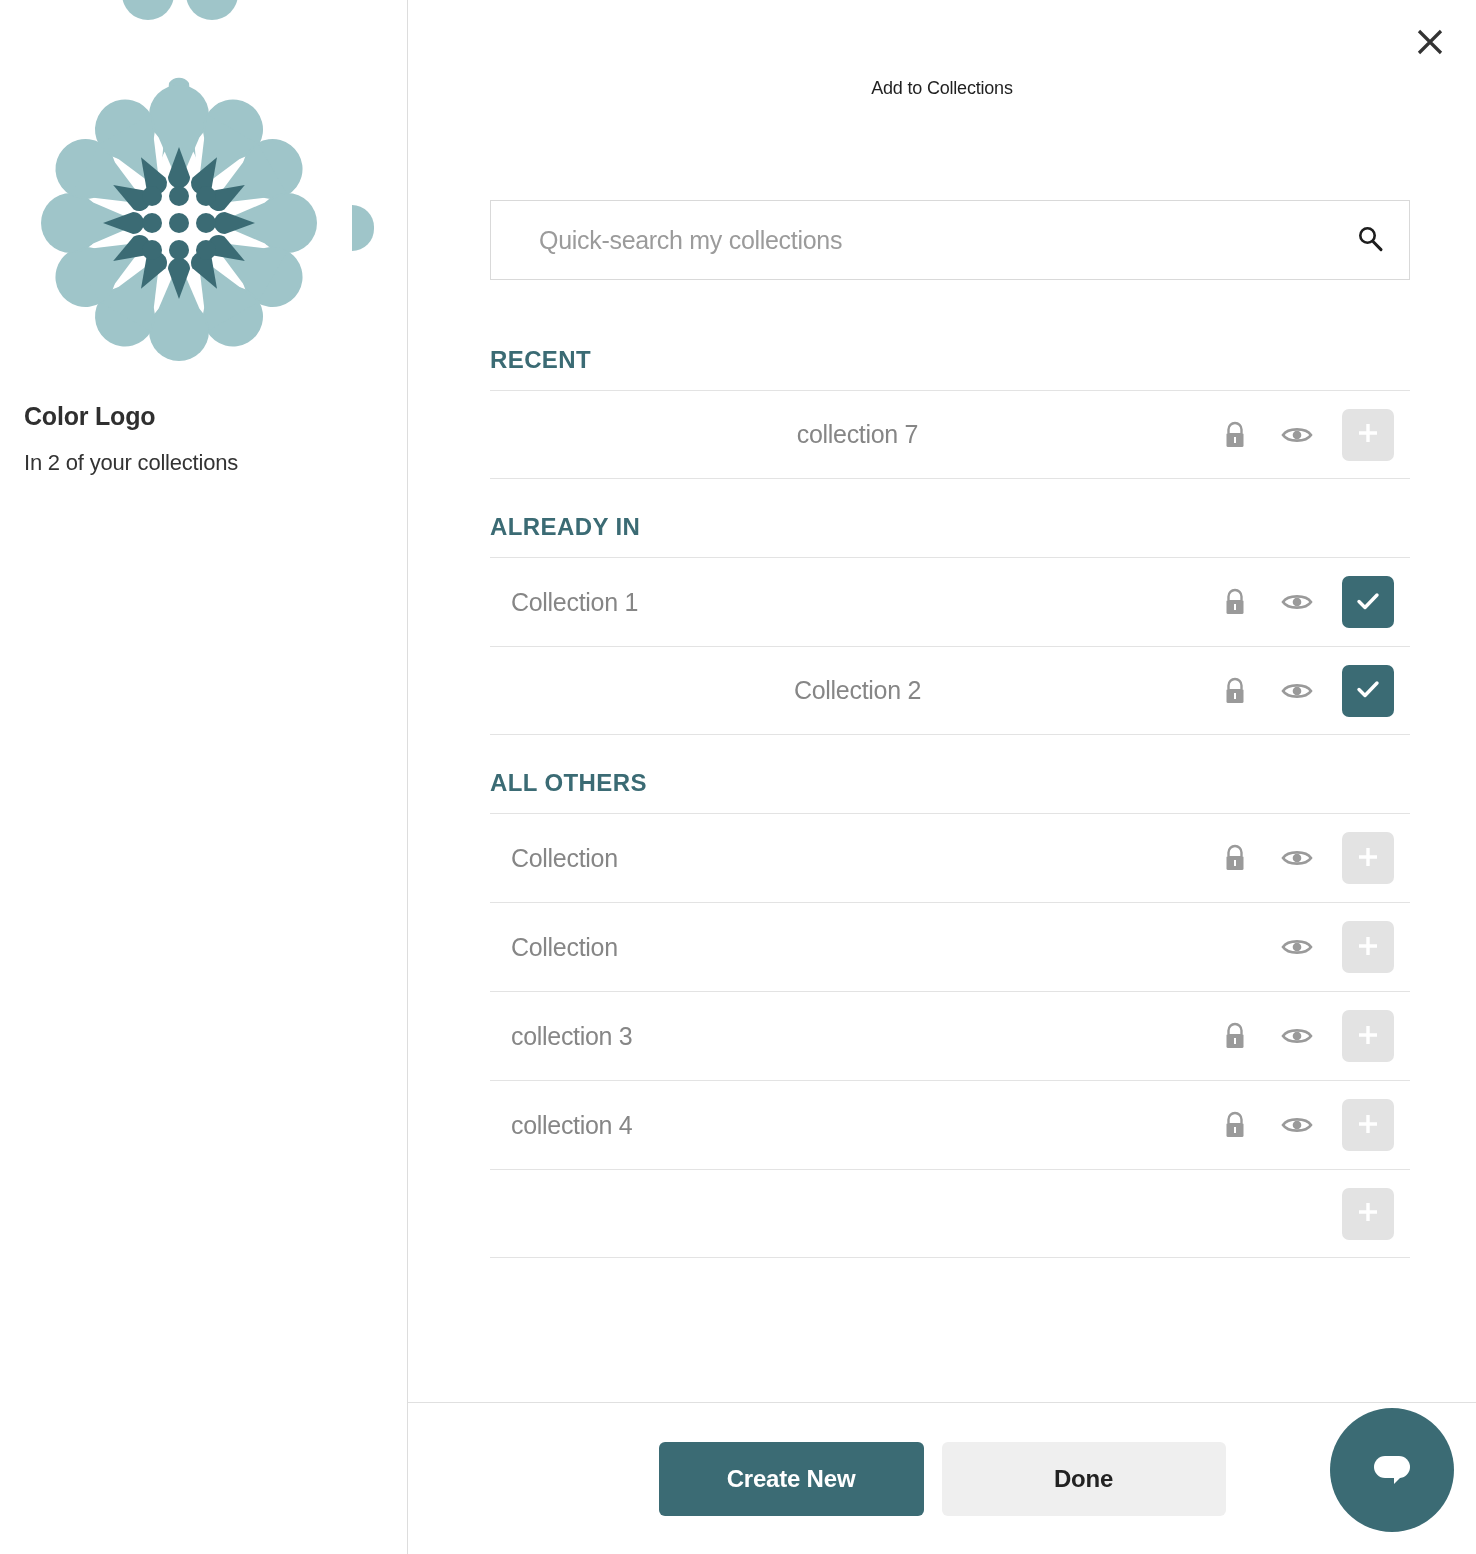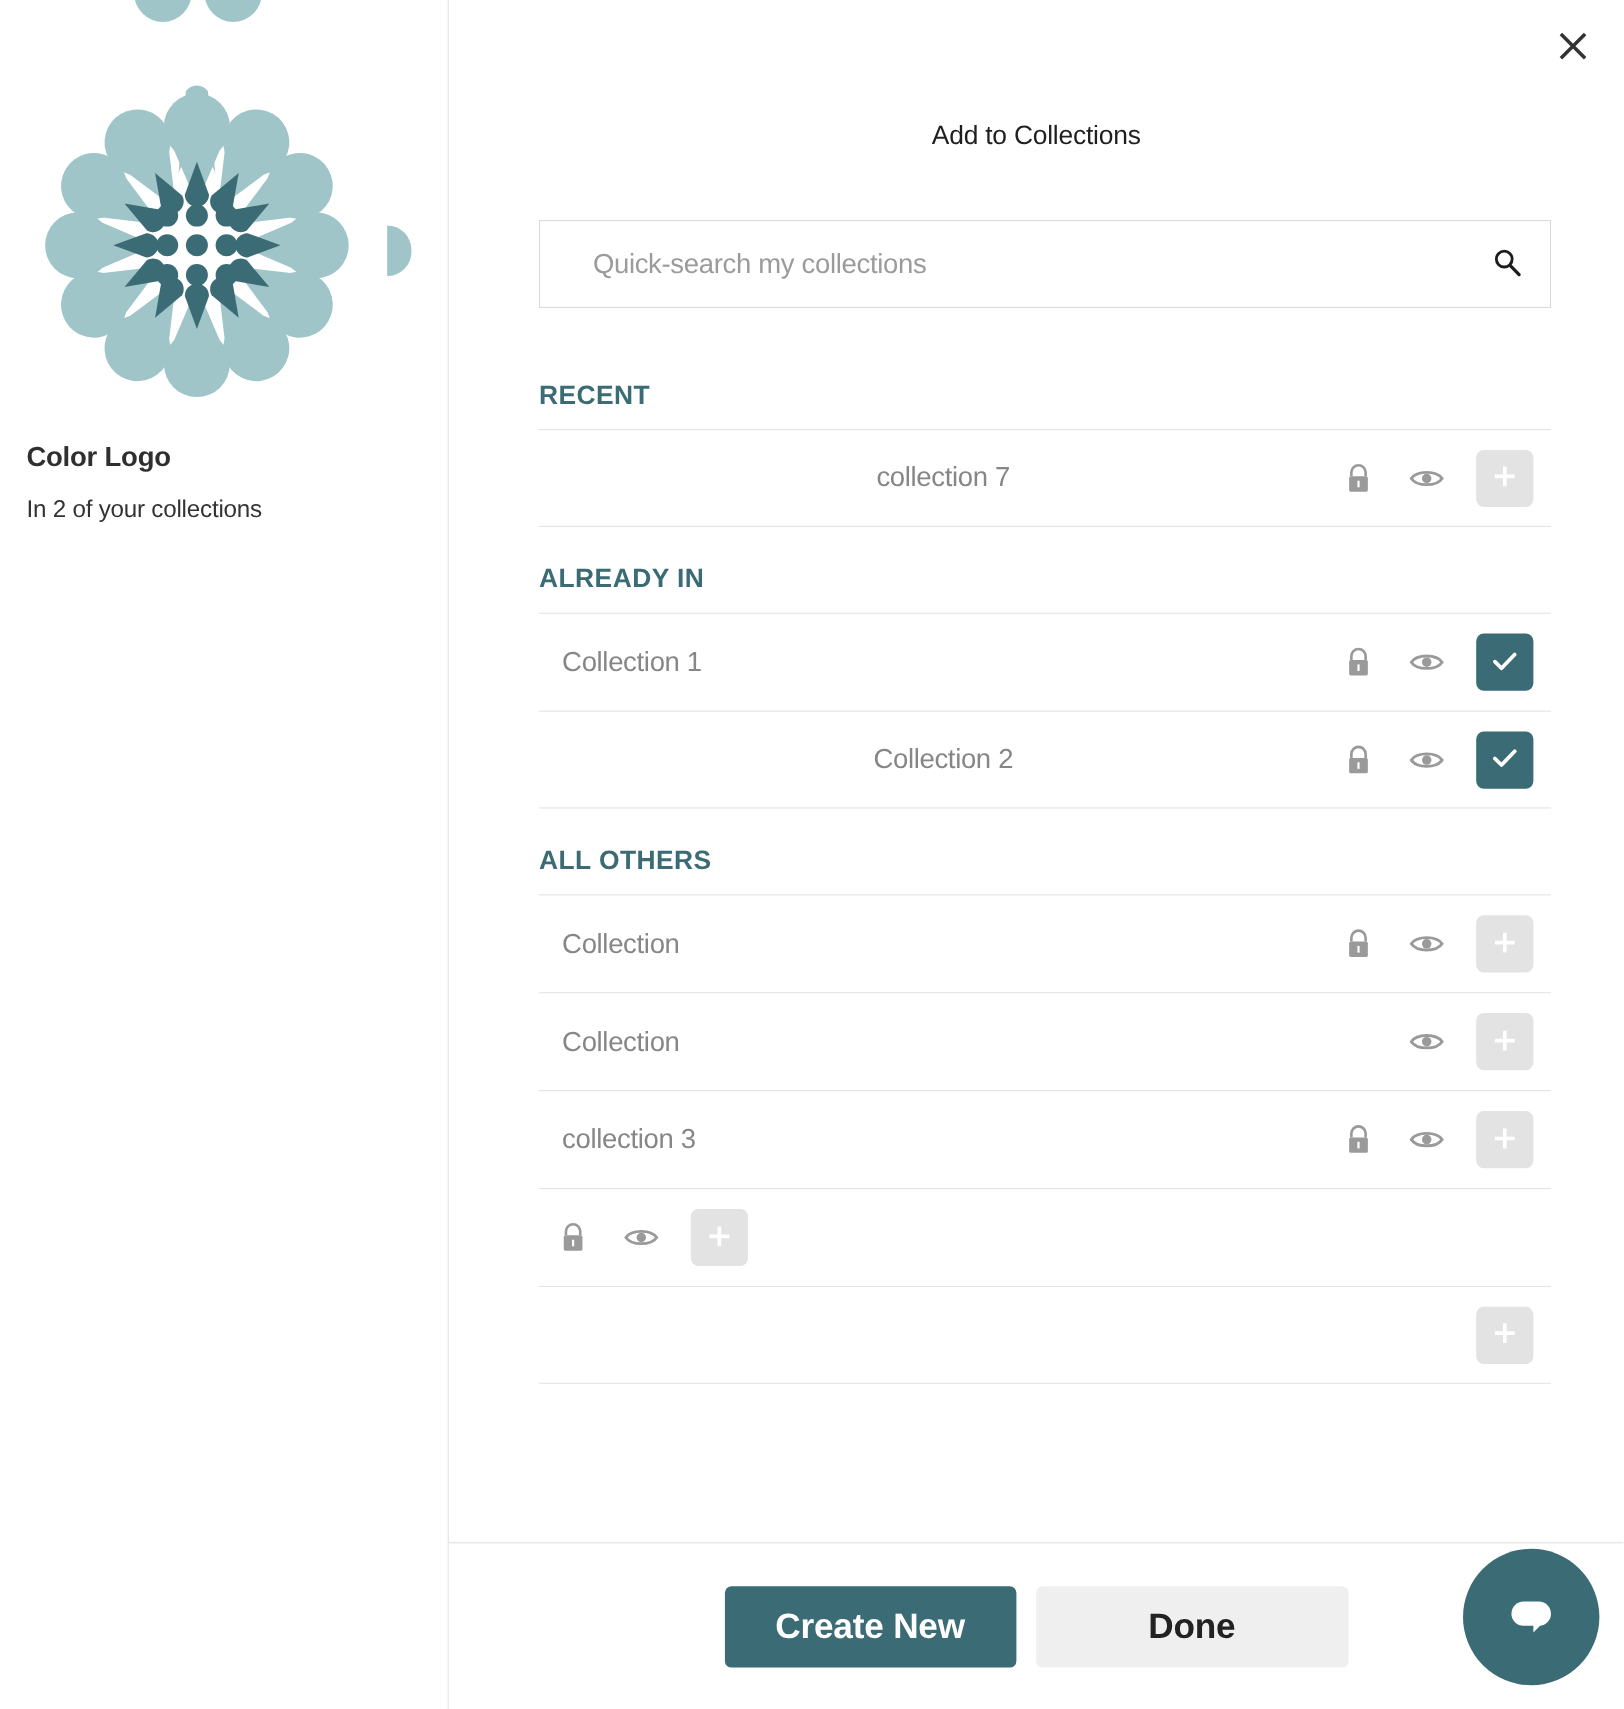--- a/index.html
+++ b/index.html
@@ -87,23 +87,23 @@
     width: 48px; height: 48px;
     display: flex; align-items: center; justify-content: center;
     cursor: pointer;
     background: transparent;
     border: none;
   }
   .close-btn svg { display: block; }
 
   .dialog-title {
     text-align: center;
-    font-size: 24px;
+    font-size: 18px;
     color: #1f1f1f;
-    padding-top: 110px;
+    padding-top: 78px;
     letter-spacing: -0.2px;
   }
 
   .search-wrap {
     position: absolute;
     left: 82px; top: 200px;
     width: 920px; height: 80px;
     border: 1px solid #d9d9d9;
     background: #ffffff;
     display: flex;
@@ -194,21 +194,21 @@
     background: #ffffff;
     display: flex;
     align-items: center;
     justify-content: center;
     gap: 18px;
   }
   .btn {
     border: none;
     border-radius: 6px;
     font-family: "Liberation Sans", sans-serif;
-    font-size: 32px;
+    font-size: 24px;
     font-weight: bold;
     cursor: pointer;
     height: 74px;
     letter-spacing: -0.2px;
   }
   .btn-primary {
     background: #3b6b74;
     color: #ffffff;
     width: 265px;
   }
@@ -528,20 +528,21 @@
   </span>
             <button class="action-btn add">
     <span>
       <svg width="26" height="26" viewBox="0 0 26 26">
         <path d="M13 4 V22 M4 13 H22" stroke="#ffffff" stroke-width="3.4" stroke-linecap="butt"></path>
       </svg>
     </span>
   </button>
           </div>
           <div class="row">
+            <span class="row-name">collection 4</span>
             <span class="icon-slot">
     <svg width="26" height="30" viewBox="0 0 26 30">
       <path d="M6.5 13 V9.5 a6.5 6.5 0 0 1 13 0 V13" fill="none" stroke="#9a9a9a" stroke-width="2.4"></path>
       <rect x="4.5" y="13" width="17" height="14" rx="1.5" fill="#9a9a9a"></rect>
       <rect x="12" y="17" width="2" height="6" fill="#ffffff"></rect>
     </svg>
   </span>
             <span class="icon-slot">
     <svg width="32" height="22" viewBox="0 0 32 22">
       <path d="M2 11 C7 3.5 25 3.5 30 11 C25 18.5 7 18.5 2 11 Z" fill="none" stroke="#9a9a9a" stroke-width="2.6"></path>

